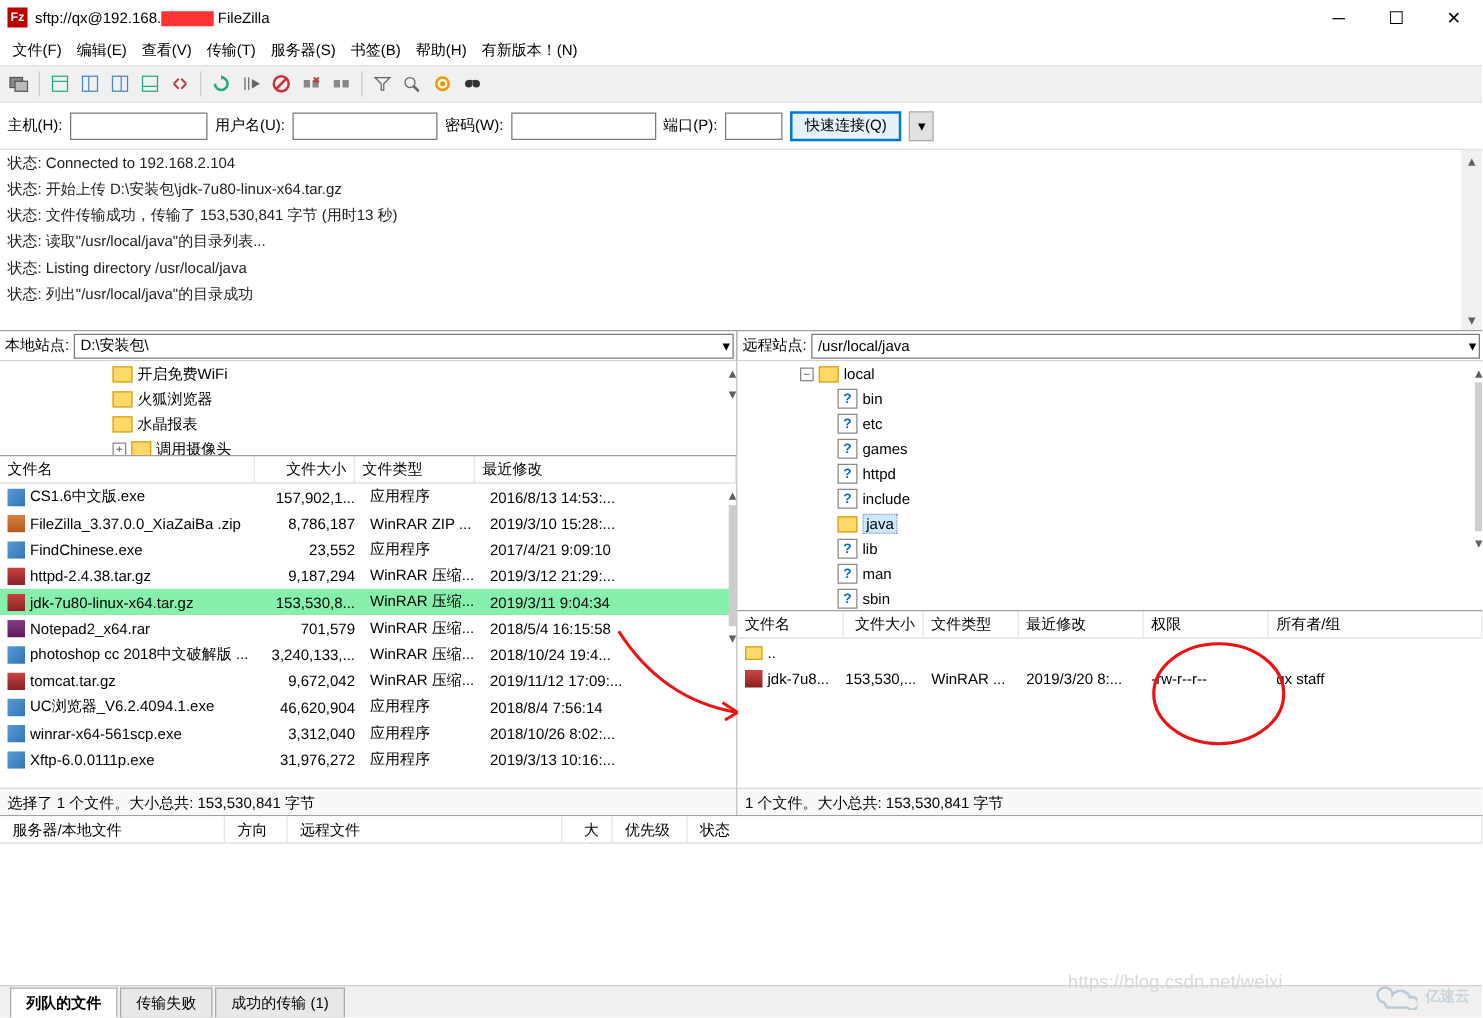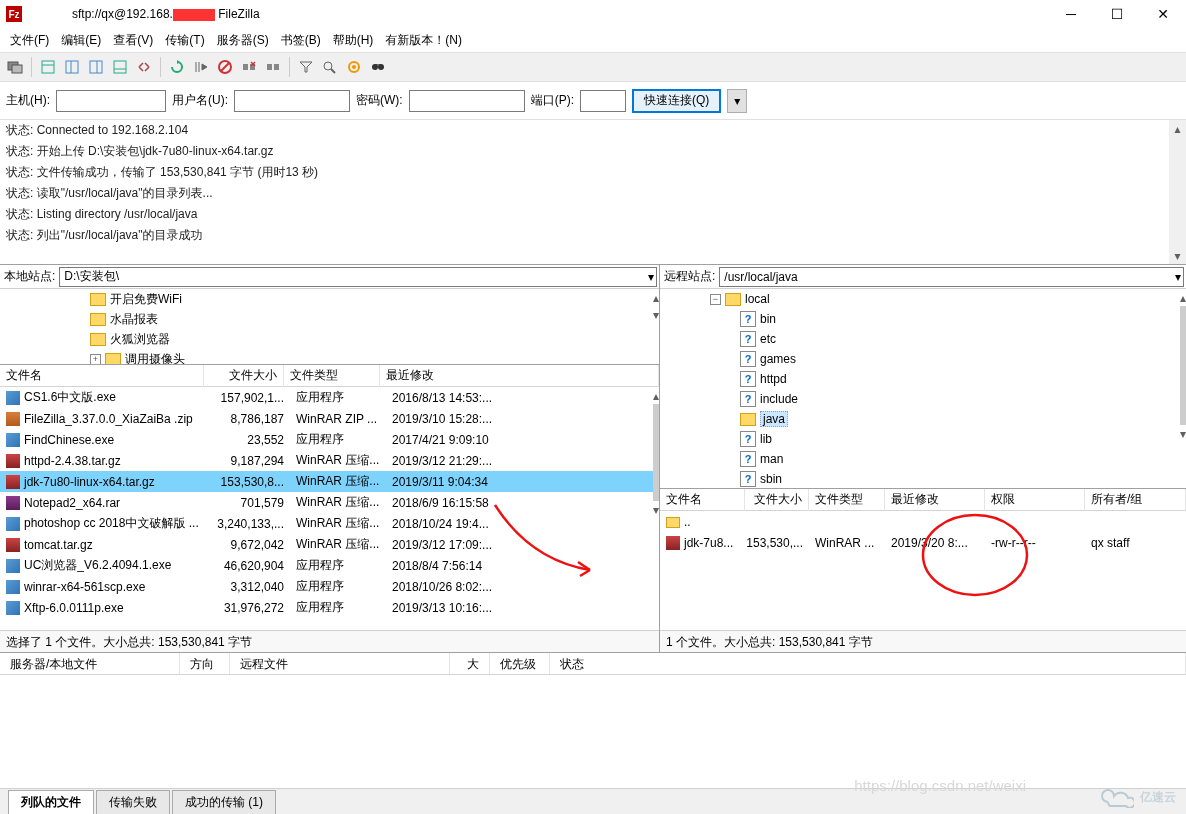--- a/index.html
+++ b/index.html
@@ -1,19 +1,19 @@
 <!DOCTYPE html>
 <html><head>
 <meta charset="utf-8">
 <style>
 * { box-sizing: border-box; margin: 0; padding: 0; font-family: "Microsoft YaHei", "Segoe UI", sans-serif; font-size: 12px; }
 body { background: #fff; width: 1186px; height: 814px; overflow: hidden; position: relative; }
 .titlebar { height: 28px; display: flex; align-items: center; padding: 0 0 0 6px; background: #fff; }
 .titlebar .appicon { width: 16px; height: 16px; background: #b00; color: #fff; font-weight: bold; font-size: 10px; display: flex; align-items: center; justify-content: center; margin-right: 6px; }
-.titlebar .title { flex: 1; margin-left: 44px; }
+.titlebar .title { flex: 1; }
 .titlebar .redact { display: inline-block; width: 42px; height: 12px; background: #f33; vertical-align: middle; }
 .winbtns { display: flex; }
 .winbtn { width: 46px; height: 28px; display: flex; align-items: center; justify-content: center; font-size: 14px; }
 .menubar { height: 24px; display: flex; align-items: center; padding: 0 4px; }
 .menubar span { padding: 3px 6px; }
 .toolbar { height: 30px; background: #f0f0f0; border-top: 1px solid #e0e0e0; border-bottom: 1px solid #e0e0e0; display: flex; align-items: center; padding: 0 4px; gap: 2px; }
 .tb-btn { width: 22px; height: 22px; display: flex; align-items: center; justify-content: center; border: 1px solid transparent; }
 .tb-btn svg { width: 16px; height: 16px; }
 .tb-sep { width: 1px; height: 20px; background: #ccc; margin: 0 3px; }
 .quickbar { height: 38px; display: flex; align-items: center; padding: 0 6px; gap: 6px; border-bottom: 1px solid #e0e0e0; }
@@ -24,39 +24,39 @@
 .quickbar .port { width: 46px; }
 .quickconnect { border: 2px solid #0078d7; background: #e5f1fb; height: 24px; padding: 0 10px; }
 .dropbtn { width: 20px; height: 24px; border: 1px solid #adadad; background: #e1e1e1; display: flex; align-items: center; justify-content: center; }
 .log { height: 145px; overflow: hidden; position: relative; border-bottom: 1px solid #a0a0a0; }
 .log .line { padding: 2px 6px; color: #222; }
 .log .scroll { position: absolute; right: 0; top: 0; width: 17px; height: 100%; background: #f0f0f0; display: flex; flex-direction: column; }
 .scroll .arrow { height: 17px; display: flex; align-items: center; justify-content: center; color: #606060; }
 .scroll .track { flex: 1; }
 .panes { display: flex; height: 388px; border-bottom: 1px solid #a0a0a0; }
 .pane { display: flex; flex-direction: column; }
-.pane.left { width: 660px; border-right: 1px solid #a0a0a0; }
+.pane.left { width: 590px; border-right: 1px solid #a0a0a0; }
 .pane.right { flex: 1; }
 .pathrow { height: 24px; display: flex; align-items: center; border-bottom: 1px solid #d0d0d0; }
 .pathrow .label { padding: 0 4px; }
 .pathrow .combo { flex: 1; border: 1px solid #7a7a7a; height: 20px; margin-right: 2px; display: flex; align-items: center; padding: 0 4px; position: relative; background: #fff; }
 .pathrow .combo .dd { position: absolute; right: 2px; }
 .treepane { height: 76px; overflow: hidden; position: relative; border-bottom: 1px solid #a0a0a0; background: #fff; }
 .treepane.right { height: 200px; }
 .treeitem { display: flex; align-items: center; height: 20px; padding-left: 90px; }
 .treeitem .expand { width: 11px; height: 11px; border: 1px solid #888; font-size: 9px; display: flex; align-items: center; justify-content: center; margin-right: 4px; color: #555; }
 .treeitem .fold { width: 16px; height: 13px; background: #ffd968; border: 1px solid #d4a017; margin-right: 4px; }
 .treeitem .qmark { width: 16px; height: 16px; border: 1px solid #888; background: #fff; color: #0066cc; margin-right: 4px; display: flex; align-items: center; justify-content: center; font-weight: bold; font-size: 11px; }
 .treeitem.sel .txt { background: #cce8ff; border: 1px dotted #99c; padding: 0 2px; }
 .listhead { height: 22px; display: flex; background: #fff; border-bottom: 1px solid #d4d4d4; align-items: center; }
 .listhead .col { padding: 3px 6px; border-right: 1px solid #e4e4e4; }
 .filelist { flex: 1; overflow: hidden; position: relative; background: #fff; }
 .listgroup { display: flex; flex-direction: column; }
 .filerow { display: flex; height: 21px; align-items: center; }
-.filerow.sel { background: #7dd3fc; }
+.filerow.sel { background: #86efac; }
 .filerow .c { padding: 0 6px; overflow: hidden; white-space: nowrap; }
 .filerow .c0 { width: 210px; display: flex; align-items: center; gap: 4px; }
 .filerow .c1 { width: 80px; text-align: right; }
 .filerow .c2 { width: 96px; }
 .filerow .c3 { flex: 1; }
 .ficon { width: 14px; height: 14px; flex-shrink: 0; }
 .ficon.exe { background: linear-gradient(135deg,#5b9bd5,#2e75b6); }
 .ficon.zip { background: linear-gradient(#d97f3e,#b35a1c); }
 .ficon.rar { background: linear-gradient(#8b3a8b,#5a1c5a); }
 .ficon.gz { background: linear-gradient(#c44,#822); }
@@ -239,25 +239,25 @@
         <span class="dd">▾</span>
       </div>
     </div>
     <div class="treepane">
       <div class="treeitem">
           <div class="fold"></div>
           <span class="txt">开启免费WiFi</span>
         </div>
       <div class="treeitem">
           <div class="fold"></div>
-          <span class="txt">水晶报表</span>
+          <span class="txt">火狐浏览器</span>
         </div>
       <div class="treeitem">
           <div class="fold"></div>
-          <span class="txt">火狐浏览器</span>
+          <span class="txt">水晶报表</span>
         </div>
       <div class="treeitem">
           <div class="expand">+</div>
           <div class="fold"></div>
           <span class="txt">调用摄像头</span>
         </div>
       <div class="scroll" style="position:absolute;right:0;top:0;height:100%;">
           <div class="arrow">▴</div>
           <div class="track" style="background:#cdcdcd;"></div>
           <div class="arrow">▾</div>
@@ -316,39 +316,39 @@
             <div class="c c2">WinRAR 压缩...</div>
             <div class="c c3">2019/3/11 9:04:34</div>
           </div>
           <div class="filerow">
             <div class="c c0">
               <div class="ficon rar"></div>
               <span>Notepad2_x64.rar</span>
             </div>
             <div class="c c1">701,579</div>
             <div class="c c2">WinRAR 压缩...</div>
-            <div class="c c3">2018/6/9 16:15:58</div>
+            <div class="c c3">2018/5/4 16:15:58</div>
           </div>
           <div class="filerow">
             <div class="c c0">
               <div class="ficon exe"></div>
               <span>photoshop cc 2018中文破解版 ...</span>
             </div>
             <div class="c c1">3,240,133,...</div>
             <div class="c c2">WinRAR 压缩...</div>
             <div class="c c3">2018/10/24 19:4...</div>
           </div>
           <div class="filerow">
             <div class="c c0">
               <div class="ficon gz"></div>
               <span>tomcat.tar.gz</span>
             </div>
             <div class="c c1">9,672,042</div>
             <div class="c c2">WinRAR 压缩...</div>
-            <div class="c c3">2019/3/12 17:09:...</div>
+            <div class="c c3">2019/11/12 17:09:...</div>
           </div>
           <div class="filerow">
             <div class="c c0">
               <div class="ficon exe"></div>
               <span>UC浏览器_V6.2.4094.1.exe</span>
             </div>
             <div class="c c1">46,620,904</div>
             <div class="c c2">应用程序</div>
             <div class="c c3">2018/8/4 7:56:14</div>
           </div>

